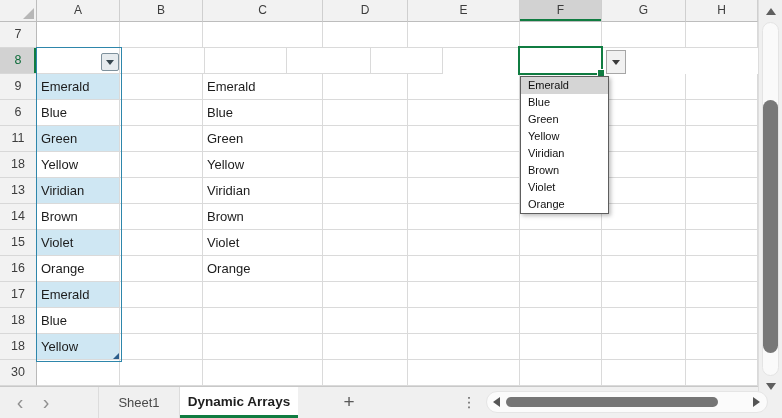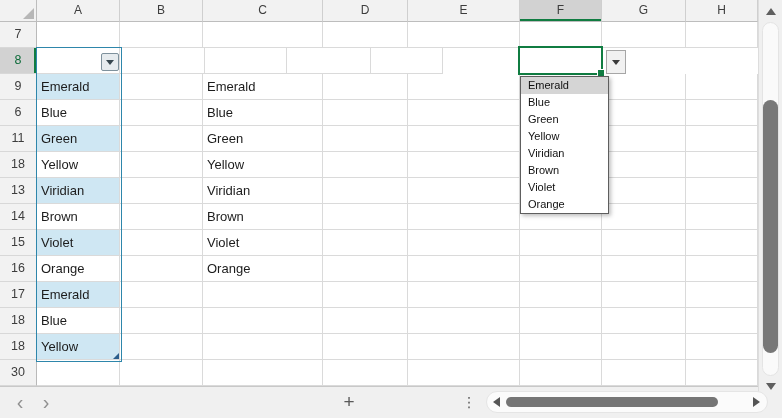--- a/index.html
+++ b/index.html
@@ -284,20 +284,22 @@
   <div id="vscroll">
     <div class="arr-up"></div>
     <div id="vtrack"></div>
     <div id="vthumb"></div>
     <div class="arr-down"></div>
   </div>
 
   <div id="tabbar">
     <div class="nav-chev" style="left:10px;">‹</div>
     <div class="nav-chev" style="left:36px;">›</div>
+    <div id="tab-sheet1">Sheet1</div>
+    <div id="tab-active">Dynamic Arrays</div>
     <div id="tab-add">+</div>
     <div id="tab-menu">⋮</div>
   </div>
 
   <div id="htrack"></div>
   <div class="arr-left"></div>
   <div id="hthumb"></div>
   <div class="arr-right"></div>
 
 </div>

